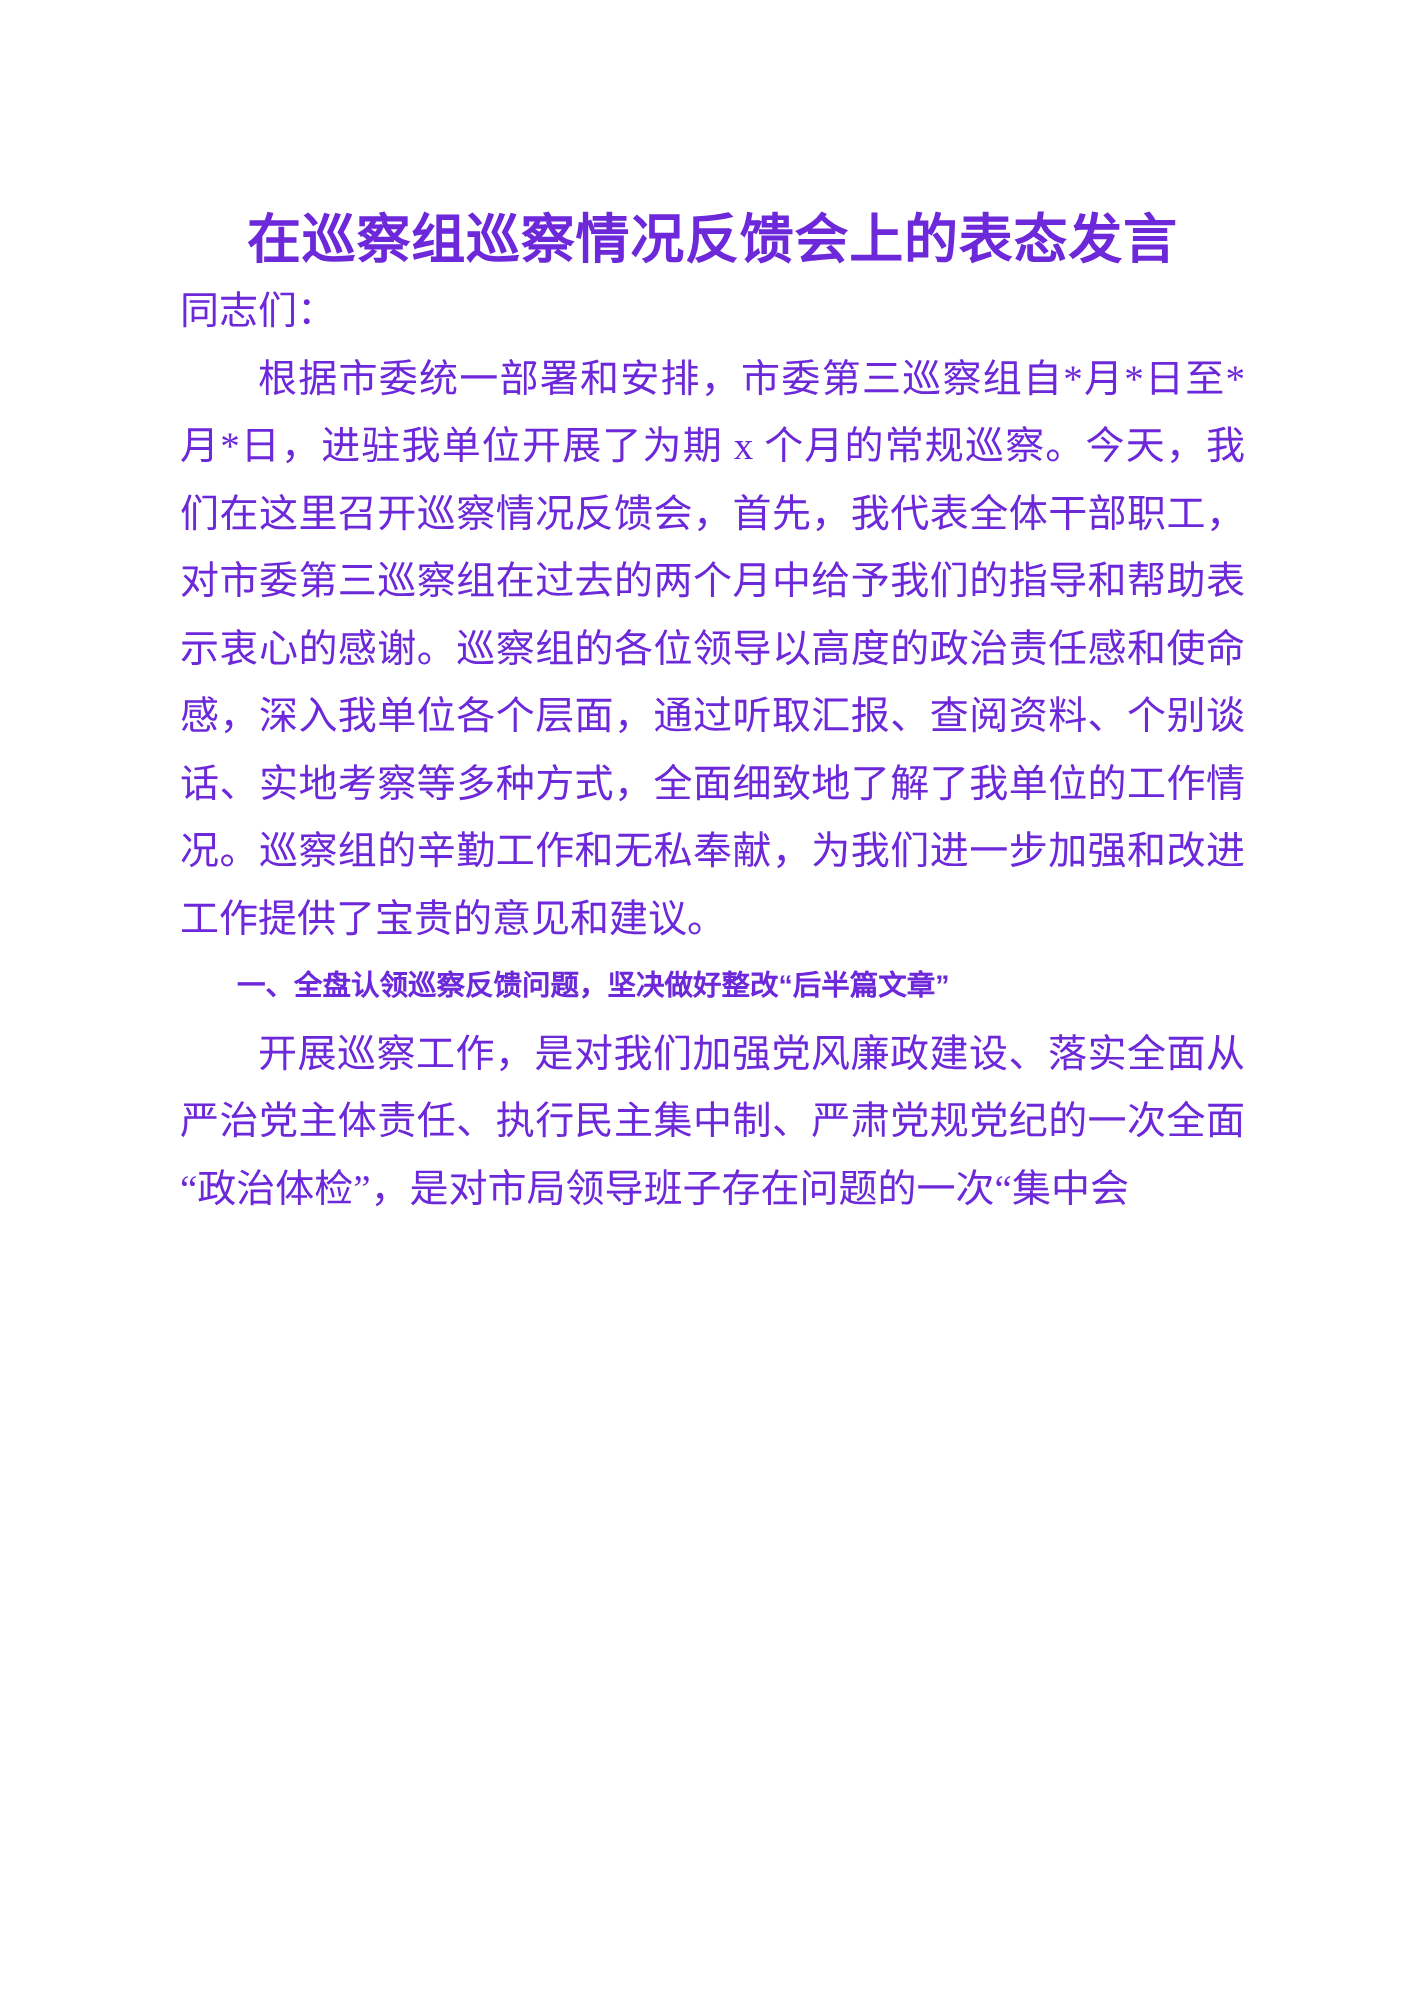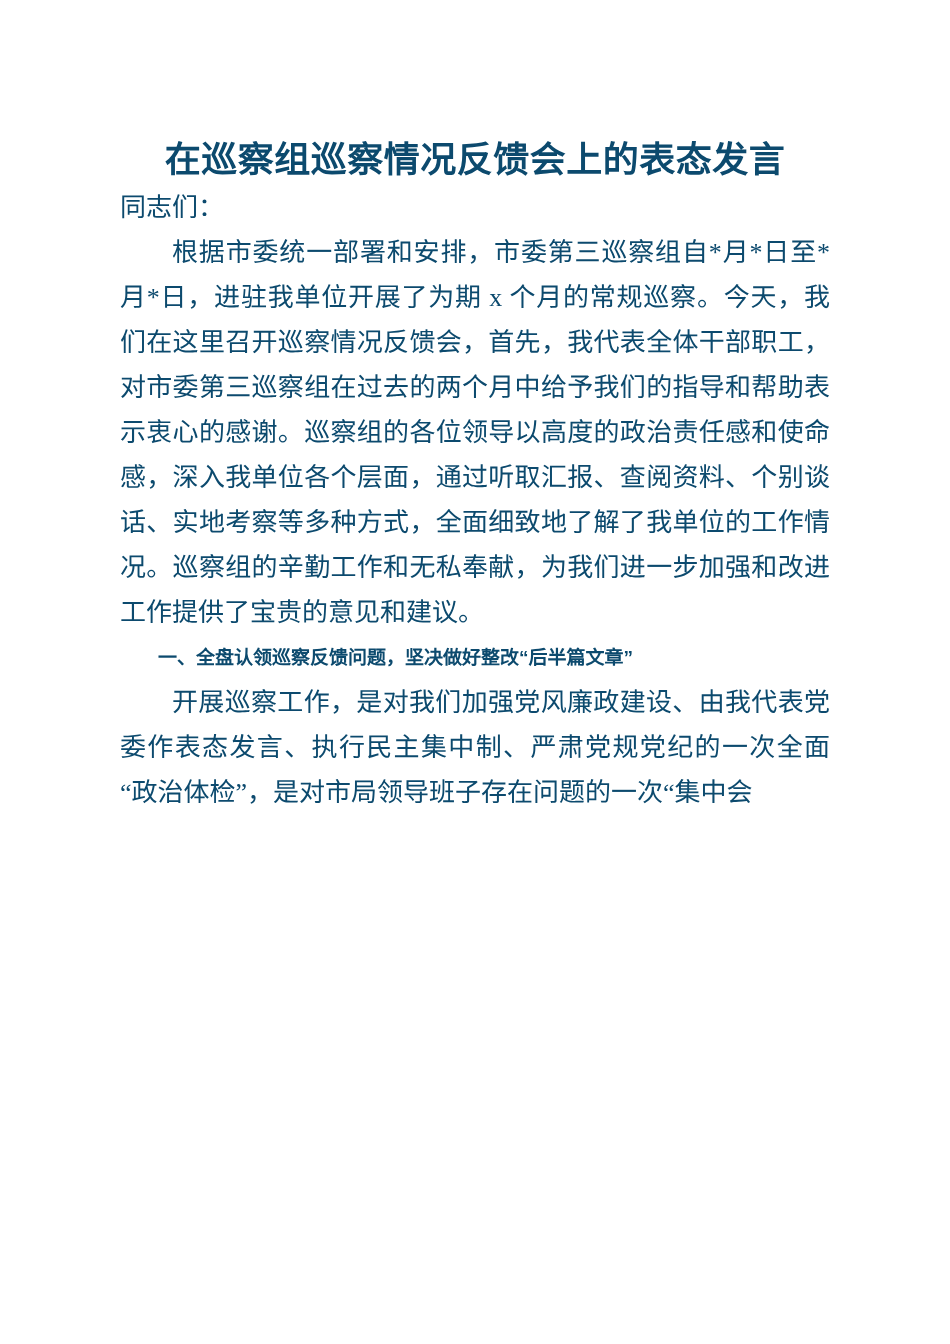--- a/index.html
+++ b/index.html
@@ -8,21 +8,21 @@
     background: #ffffff;
   }
   .page {
     position: relative;
     width: 950px;
     height: 1344px;
     margin: 0 auto;
     background: #ffffff;
     overflow: hidden;
     box-sizing: border-box;
-    color: #0c4a6e;
+    color: #6d28d9;
   }
   .doc {
     padding: 0 120px;
     box-sizing: border-box;
   }
   .doc-title {
     margin: 135px 0 0 0;
     font-family: "Liberation Serif", "DejaVu Serif", serif;
     font-weight: bold;
     font-size: 36px;
@@ -69,17 +69,17 @@
 
     <div class="doc-body">
 
       <p class="salutation">同志们：</p>
 
       <p class="para">根据市委统一部署和安排，市委第三巡察组自*月*日至*月*日，进驻我单位开展了为期 x 个月的常规巡察。今天，我们在这里召开巡察情况反馈会，首先，我代表全体干部职工，对市委第三巡察组在过去的两个月中给予我们的指导和帮助表示衷心的感谢。巡察组的各位领导以高度的政治责任感和使命感，深入我单位各个层面，通过听取汇报、查阅资料、个别谈话、实地考察等多种方式，全面细致地了解了我单位的工作情况。巡察组的辛勤工作和无私奉献，为我们进一步加强和改进工作提供了宝贵的意见和建议。</p>
 
 
       <h2 class="section-heading">一、全盘认领巡察反馈问题，坚决做好整改“后半篇文章”</h2>
 
-      <p class="para">开展巡察工作，是对我们加强党风廉政建设、由我代表党委作表态发言、执行民主集中制、严肃党规党纪的一次全面“政治体检”，是对市局领导班子存在问题的一次“集中会</p>
+      <p class="para">开展巡察工作，是对我们加强党风廉政建设、落实全面从严治党主体责任、执行民主集中制、严肃党规党纪的一次全面“政治体检”，是对市局领导班子存在问题的一次“集中会</p>
 
     </div>
   </div>
 </div>
 
 </body></html>

